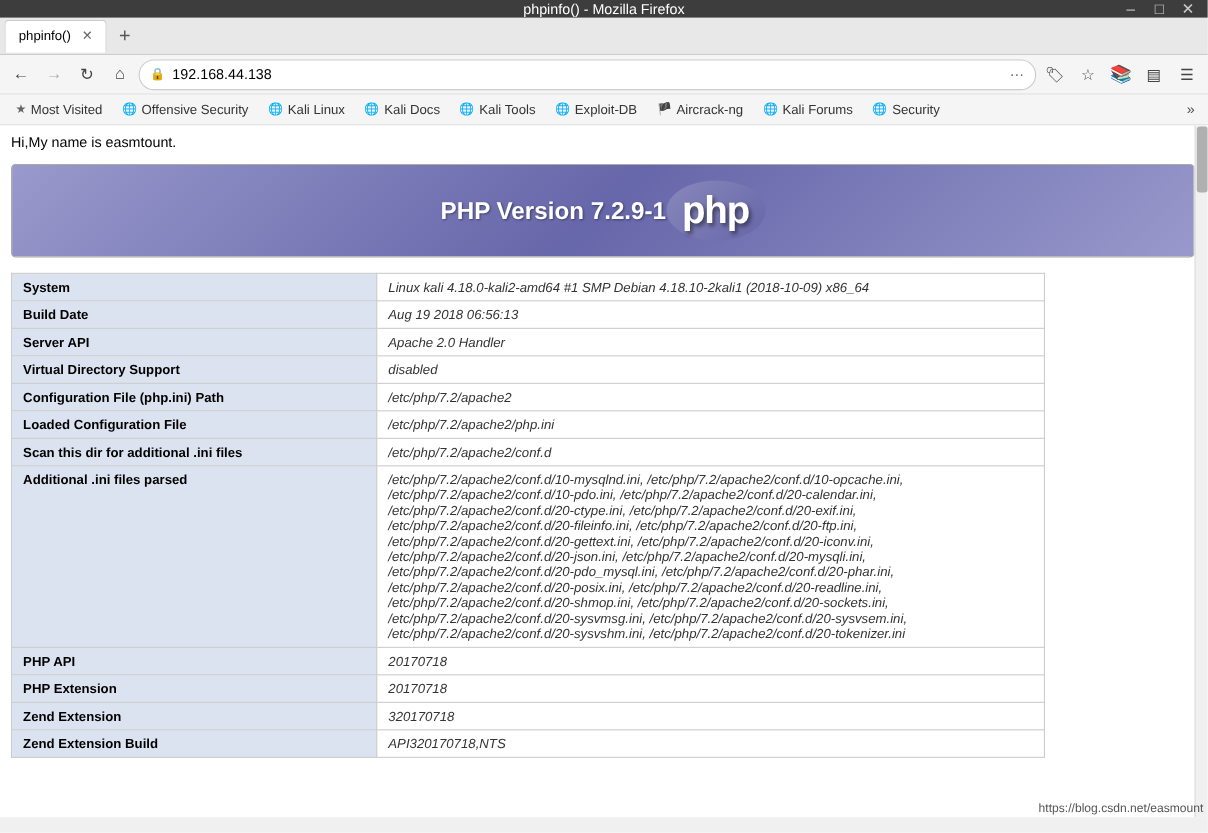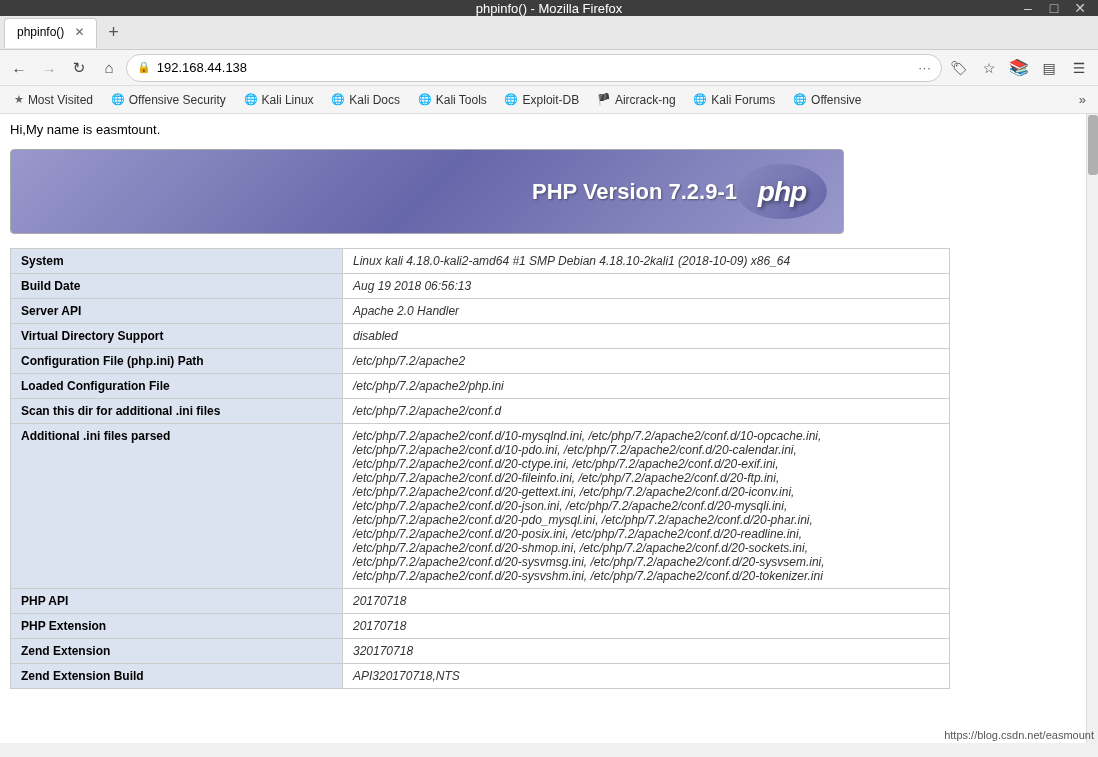--- a/index.html
+++ b/index.html
@@ -185,40 +185,39 @@
     }
 
     
     .php-header {
       background: linear-gradient(135deg, #9999cc 0%, #6666aa 50%, #9999cc 100%);
       border: 1px solid #aaa;
       border-radius: 4px;
       padding: 14px 16px;
       display: flex;
       align-items: center;
-      justify-content: flex-end;
+      justify-content: center;
       margin-bottom: 14px;
-      width: 834px;
+      width: 1076px;
     }
     .php-version-text {
       font-size: 22px;
       font-weight: bold;
       color: #fff;
       text-shadow: 1px 1px 2px rgba(0,0,0,0.4);
     }
     .php-logo {
       background: linear-gradient(135deg, #8888bb, #6666aa);
       border-radius: 50%;
       width: 90px; height: 55px;
       display: flex; align-items: center; justify-content: center;
       position: relative;
     }
     .php-logo-text {
-      font-size: 28px;
-      font-style: italic;
+      font-size: 35px;
       font-weight: bold;
       color: #fff;
       text-shadow: 2px 2px 4px rgba(0,0,0,0.5);
       letter-spacing: -1px;
     }
 
     
     .info-table {
       width: 940px;
       border-collapse: collapse;
@@ -324,21 +323,21 @@
   <div class="bookmark-item">
     <span class="bookmark-icon">🏴</span>
     <span>Aircrack-ng</span>
   </div>
   <div class="bookmark-item">
     <span class="bookmark-icon">🌐</span>
     <span>Kali Forums</span>
   </div>
   <div class="bookmark-item">
     <span class="bookmark-icon">🌐</span>
-    <span>Offensive</span>
+    <span>Security</span>
   </div>
   <div class="bookmark-more">»</div>
 </div>
 
 <div class="page-content">
   <div class="hi-message">Hi,My name is easmtount.</div>
 
   <div class="php-header">
     <span class="php-version-text">PHP Version 7.2.9-1</span>
     <div class="php-logo">

